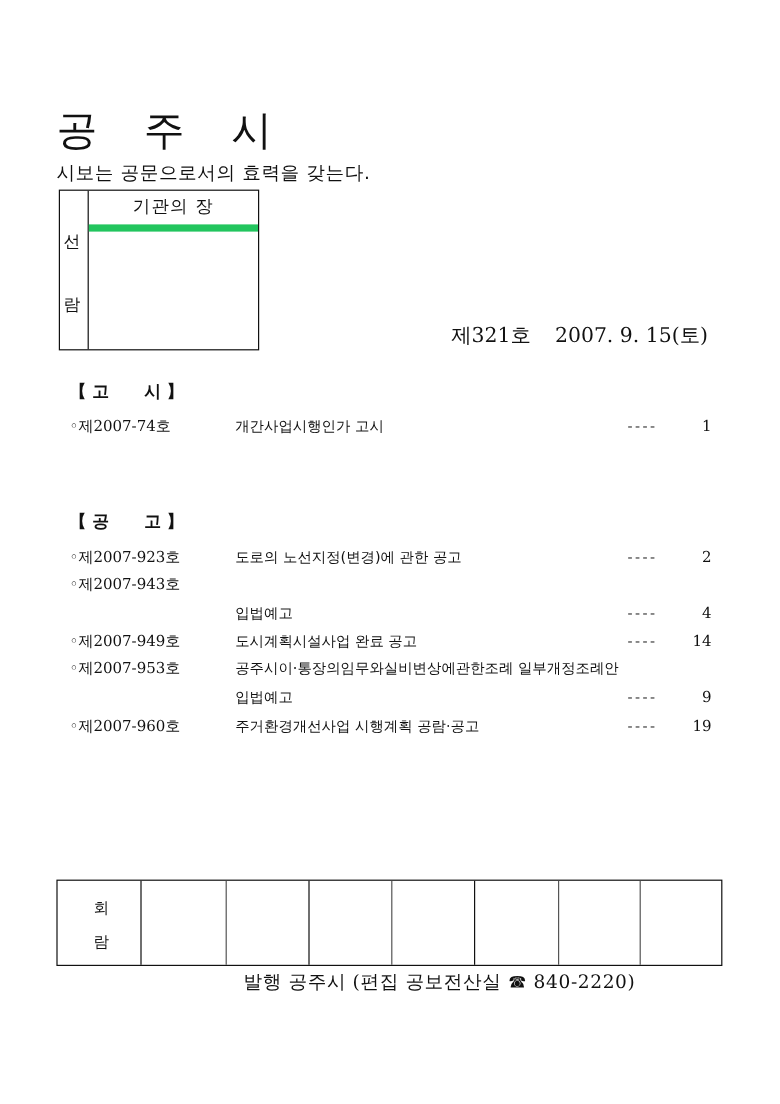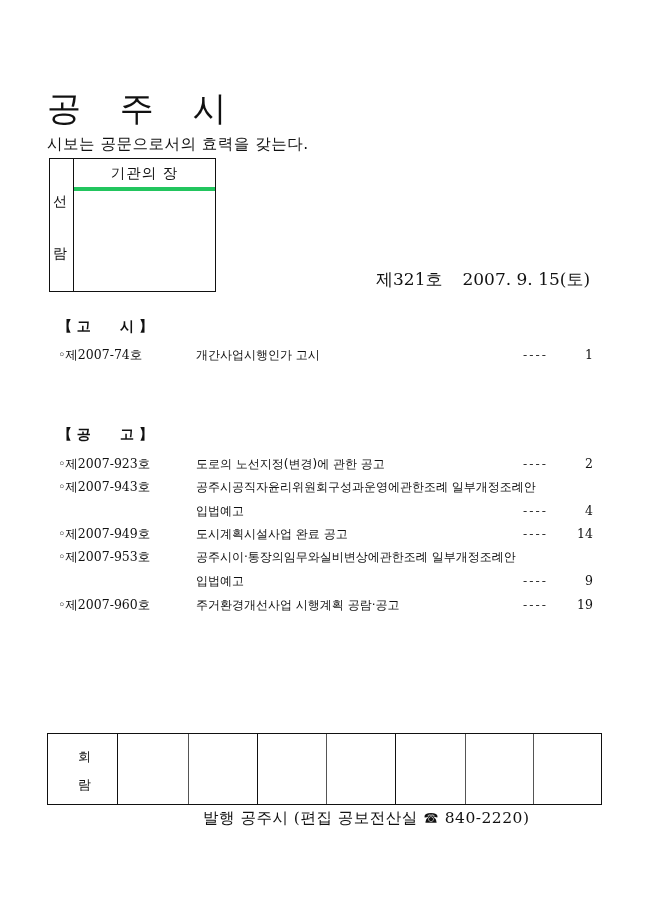--- a/index.html
+++ b/index.html
@@ -3,21 +3,21 @@
   <meta charset="utf-8">
   <style>
     html, body { margin: 0; padding: 0; background: #ffffff; }
     body { width: 650px; height: 920px; position: relative; overflow: hidden; color: #111; font-family: "DejaVu Serif", serif; }
     .abs { position: absolute; }
     .title { left: 47px; top: 86px; font-size: 34px; letter-spacing: 14px; font-family: "DejaVu Sans", sans-serif; font-weight: normal; text-align: center; }
     .subtitle { left: 47px; top: 134px; font-size: 15.5px; letter-spacing: 0.5px; font-family: "DejaVu Sans", sans-serif; }
     .circ-box { left: 49px; top: 158px; width: 167px; height: 134px; border: 1.5px solid #111; box-sizing: border-box; }
     .circ-left { position: absolute; left: 0; top: 0; width: 24px; height: 100%; border-right: 1px solid #111; box-sizing: border-box; }
     .circ-left span { position: absolute; left: 3px; font-size: 14px; font-family: "DejaVu Sans", sans-serif; }
-    .circ-head { position: absolute; left: 24px; top: 0; right: 0; height: 28px; border-bottom: 4px solid #22c55e; text-align: center; line-height: 28px; font-size: 14.5px; font-family: "DejaVu Sans", sans-serif; letter-spacing: 1px; }
+    .circ-head { position: absolute; left: 24px; top: 0; right: 0; height: 28px; border-bottom: 6px solid #22c55e; text-align: center; line-height: 28px; font-size: 14.5px; font-family: "DejaVu Sans", sans-serif; letter-spacing: 1px; }
     .issue { left: 376px; top: 268px; font-size: 17px; font-family: "DejaVu Serif", serif; text-align: center; }
     .issue .gap { display: inline-block; width: 20px; }
     .section { left: 58px; font-size: 14px; font-weight: bold; font-family: "DejaVu Sans", sans-serif; }
     .row { position: absolute; left: 58px; width: 535px; height: 20px; font-size: 12.5px; font-family: "DejaVu Serif", serif; }
     .row .num { position: absolute; left: 0; top: 0; white-space: nowrap; }
     .row .ttl { position: absolute; left: 126px; top: 0; white-space: nowrap; font-family: "DejaVu Sans", sans-serif; font-size: 12px; margin-left: 12px; }
     .row .dash { position: absolute; left: 465px; top: 0; letter-spacing: 2px; color: #333; }
     .row .pg { position: absolute; right: 0; top: 0; text-align: right; }
     .reply { left: 47px; top: 733px; width: 555px; height: 72px; border: 1.5px solid #111; box-sizing: border-box; display: flex; }
     .reply .cell { height: 100%; border-left: 1px solid #555; box-sizing: border-box; }
@@ -55,21 +55,20 @@
 
 <div class="row" style="top:456px">
   <span class="num">◦제2007-923호</span>
   <span class="ttl">도로의 노선지정(변경)에 관한 공고</span>
   <span class="dash">----</span>
   <span class="pg">2</span>
 </div>
 
 <div class="row" style="top:479px">
   <span class="num">◦제2007-943호</span>
-  <span class="ttl">공주시공직자윤리위원회구성과운영에관한조례 일부개정조례안</span>
 </div>
 <div class="row" style="top:503px">
   <span class="ttl">입법예고</span>
   <span class="dash">----</span>
   <span class="pg">4</span>
 </div>
 
 <div class="row" style="top:526px">
   <span class="num">◦제2007-949호</span>
   <span class="ttl">도시계획시설사업 완료 공고</span>

